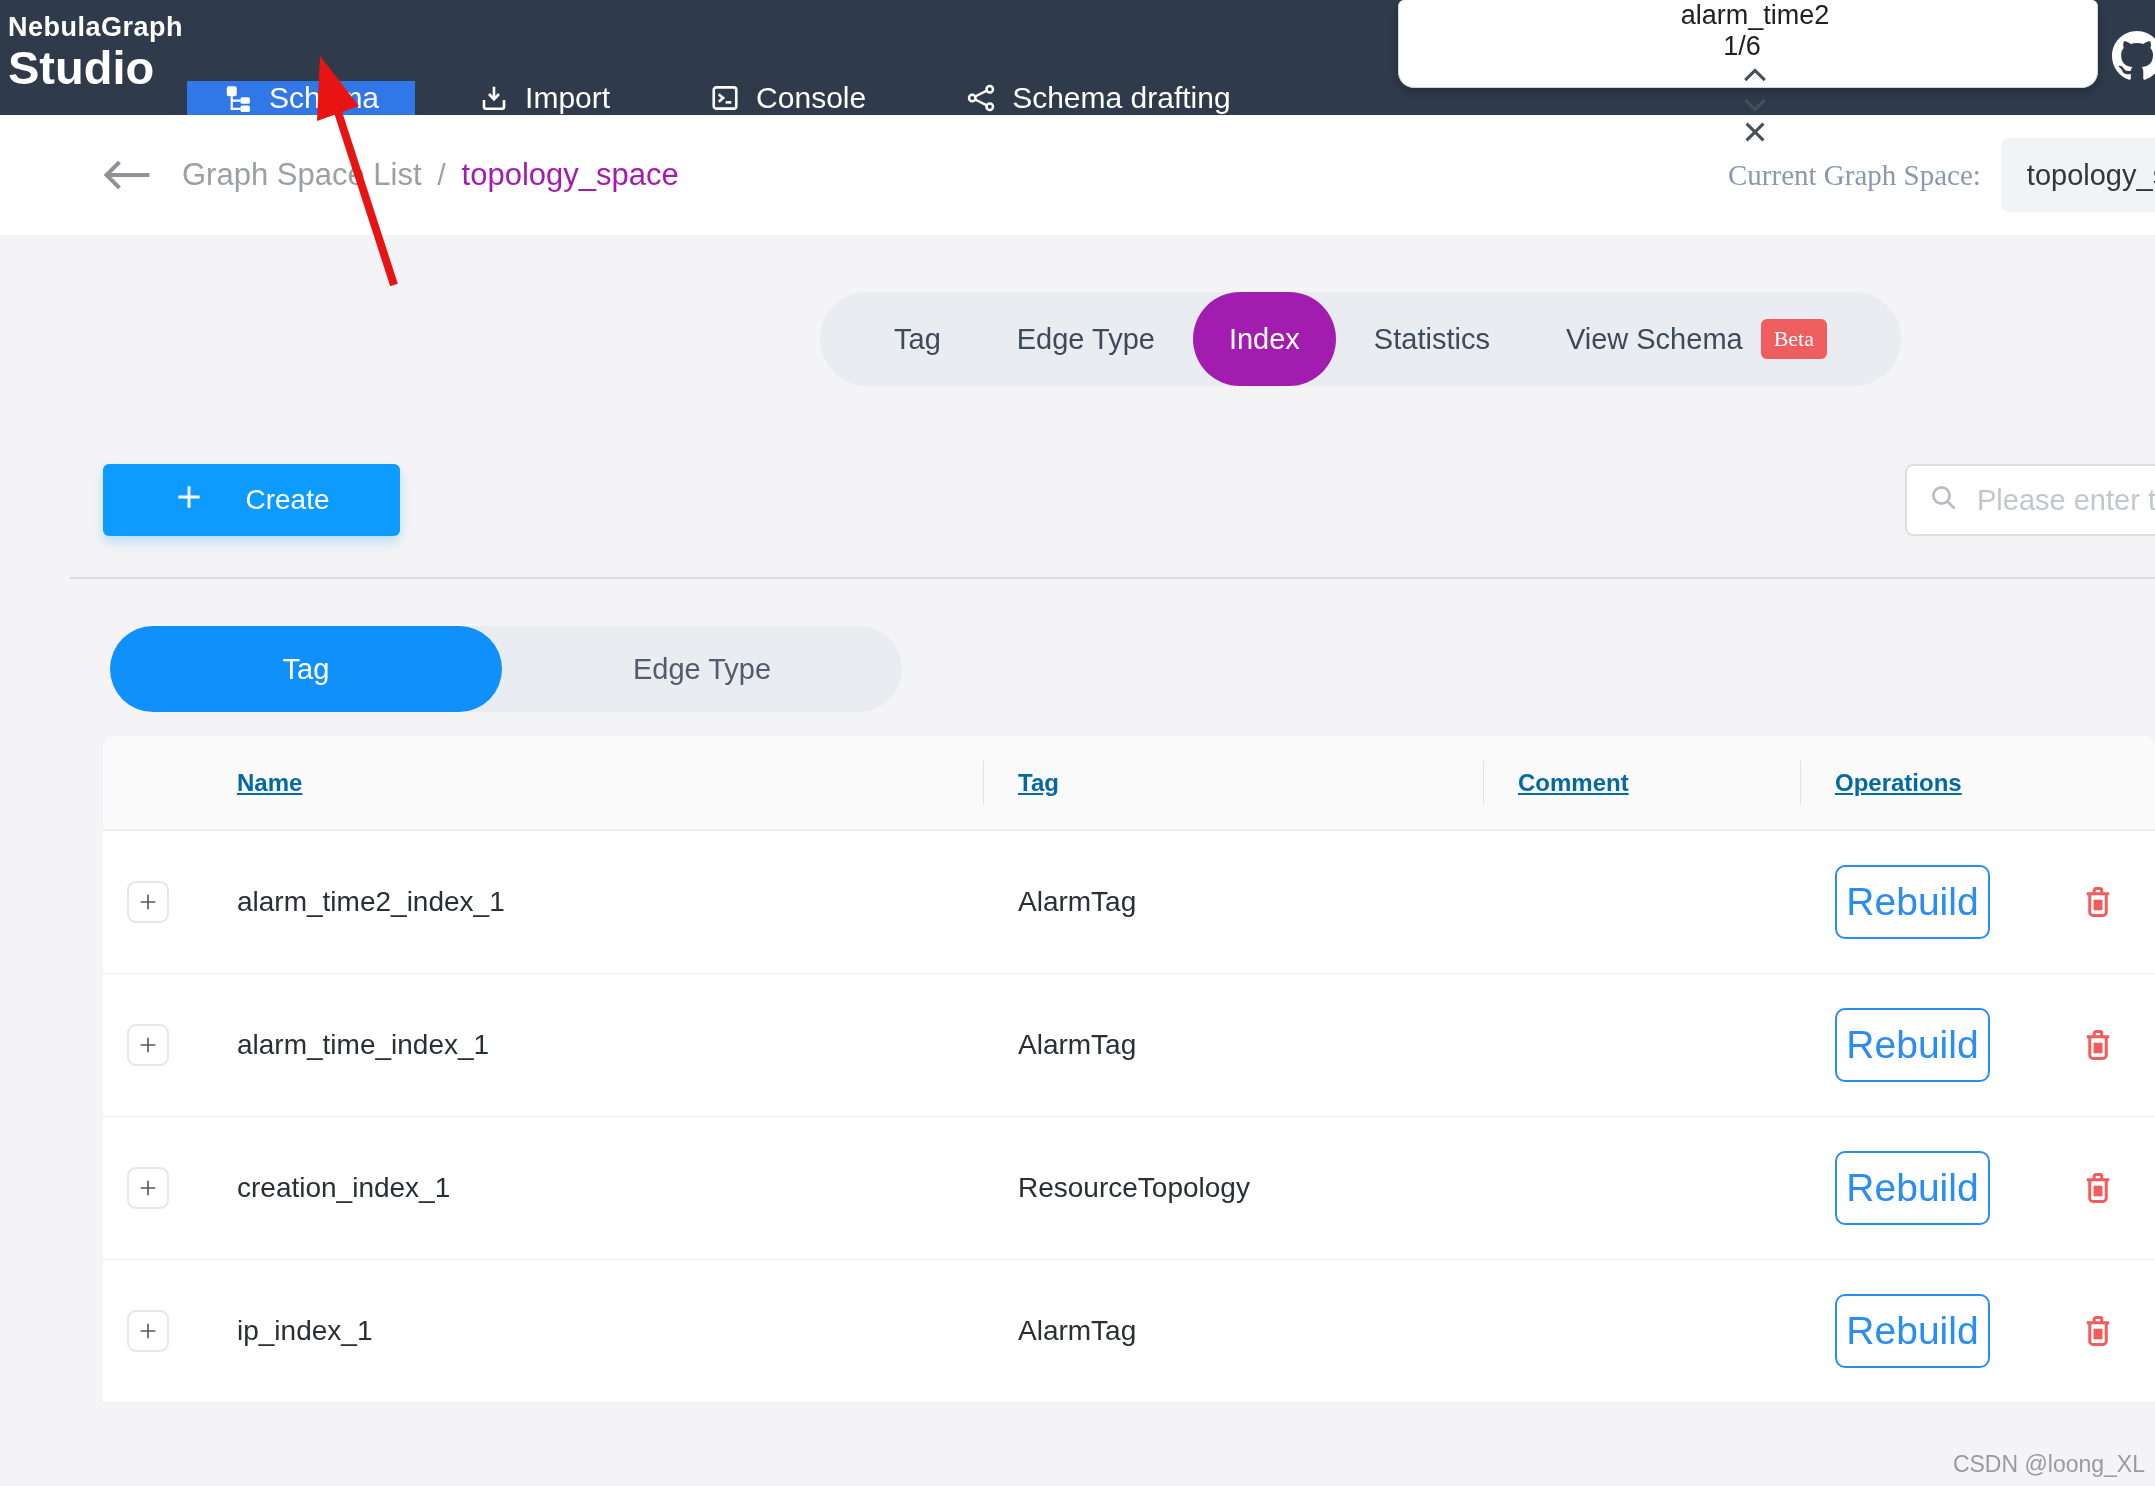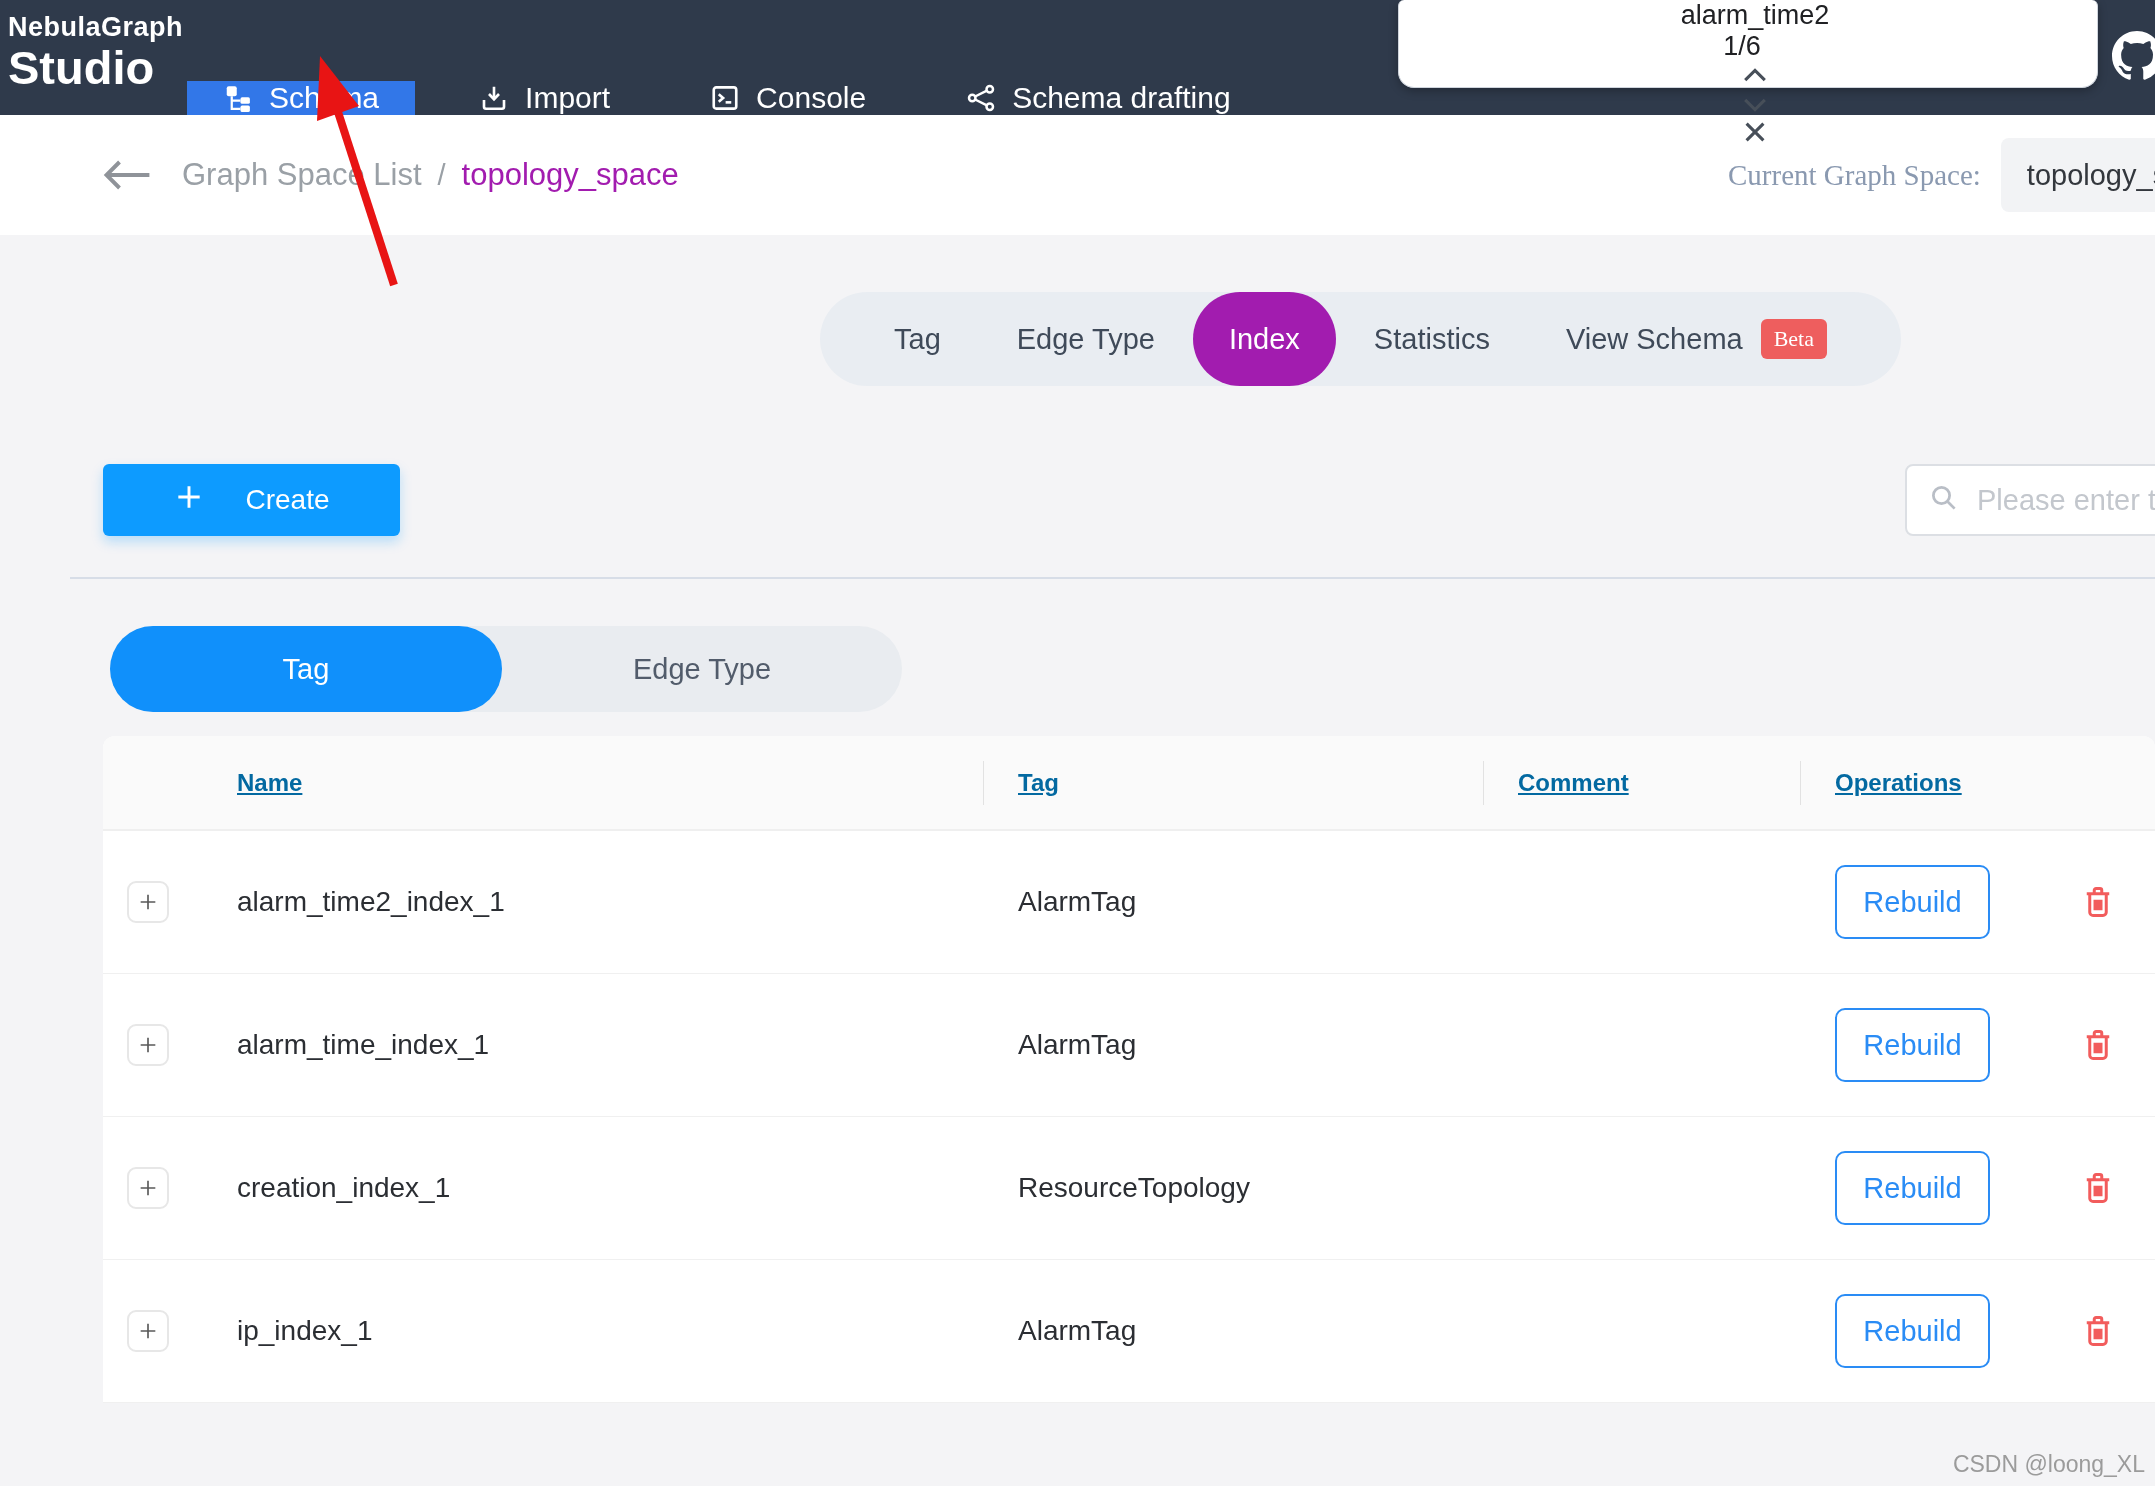--- a/index.html
+++ b/index.html
@@ -76,21 +76,21 @@
                       width:1px; height:44px; background:#e2e2e2; }
   .t-row { height:143px; display:grid; grid-template-columns:880px 500px 317px 355px; align-items:center;
            border-bottom:1px solid #f0f0f0; font-size:28px; color:#2b2e33; background:#fff; }
   .cell-name { display:flex; align-items:center; padding-left:24px; }
   .expand-btn { width:42px; height:42px; border:2px solid #e7e7e7; border-radius:9px; background:#fff;
                 display:flex; align-items:center; justify-content:center; cursor:pointer; flex:0 0 auto; }
   .name-text { margin-left:68px; }
   .cell-tag, .cell-comment { padding-left:35px; }
   .cell-ops { display:flex; align-items:center; padding-left:35px; gap:90px; }
   .rebuild-btn { width:155px; height:74px; background:#fff; border:2px solid #2a8cf5; border-radius:10px;
-                 color:#2a8cf5; font-size:29px; cursor:pointer; display:flex; align-items:center; justify-content:center; }
+                 color:#2a8cf5; font-size:39px; cursor:pointer; display:flex; align-items:center; justify-content:center; }
   .trash-btn { display:flex; align-items:center; cursor:pointer; }
 
   .watermark { position:absolute; right:10px; bottom:8px; font-size:23px; color:#9b9b9b; }
 
   .anno-arrow { position:absolute; left:0; top:0; z-index:100; pointer-events:none; }
 </style>
 </head>
 <body>
 
 <div id="screen">

